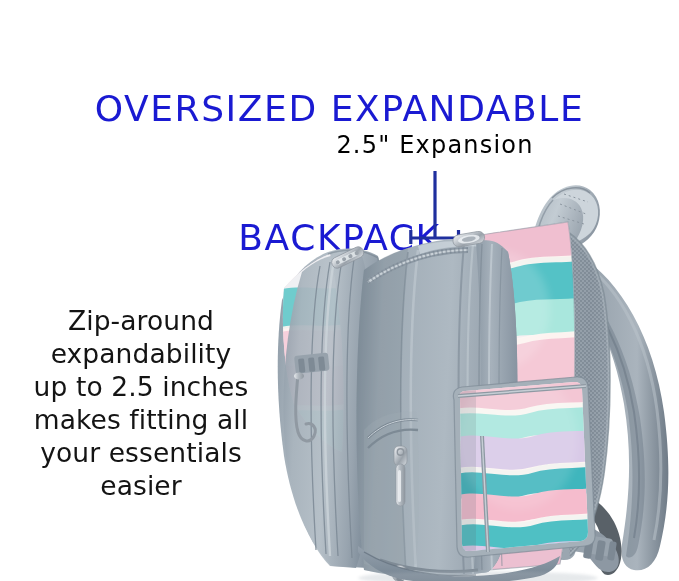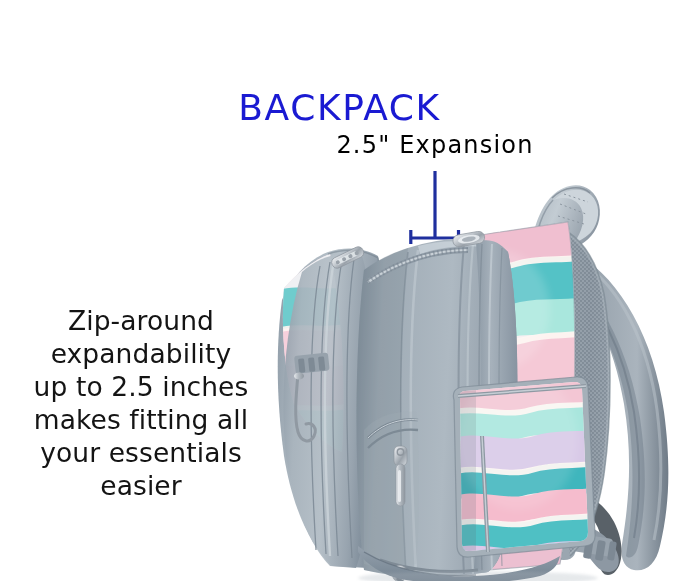--- a/index.html
+++ b/index.html
@@ -52,20 +52,21 @@
   
   .photo{position:absolute;left:268px;top:160px;width:411px;height:421px;}
   .photo svg{display:block;width:411px;height:421px;}
 </style>
 </head>
 <body>
 
 <div id="stage">
 
   <div class="headline">
+    <span class="l1">OVERSIZED EXPANDABLE</span>
     <span class="l2">BACKPACK</span>
   </div>
 
   <div class="bodycopy">Zip-around
 expandability
 up to 2.5 inches
 makes fitting all
 your essentials
 easier</div>
 

